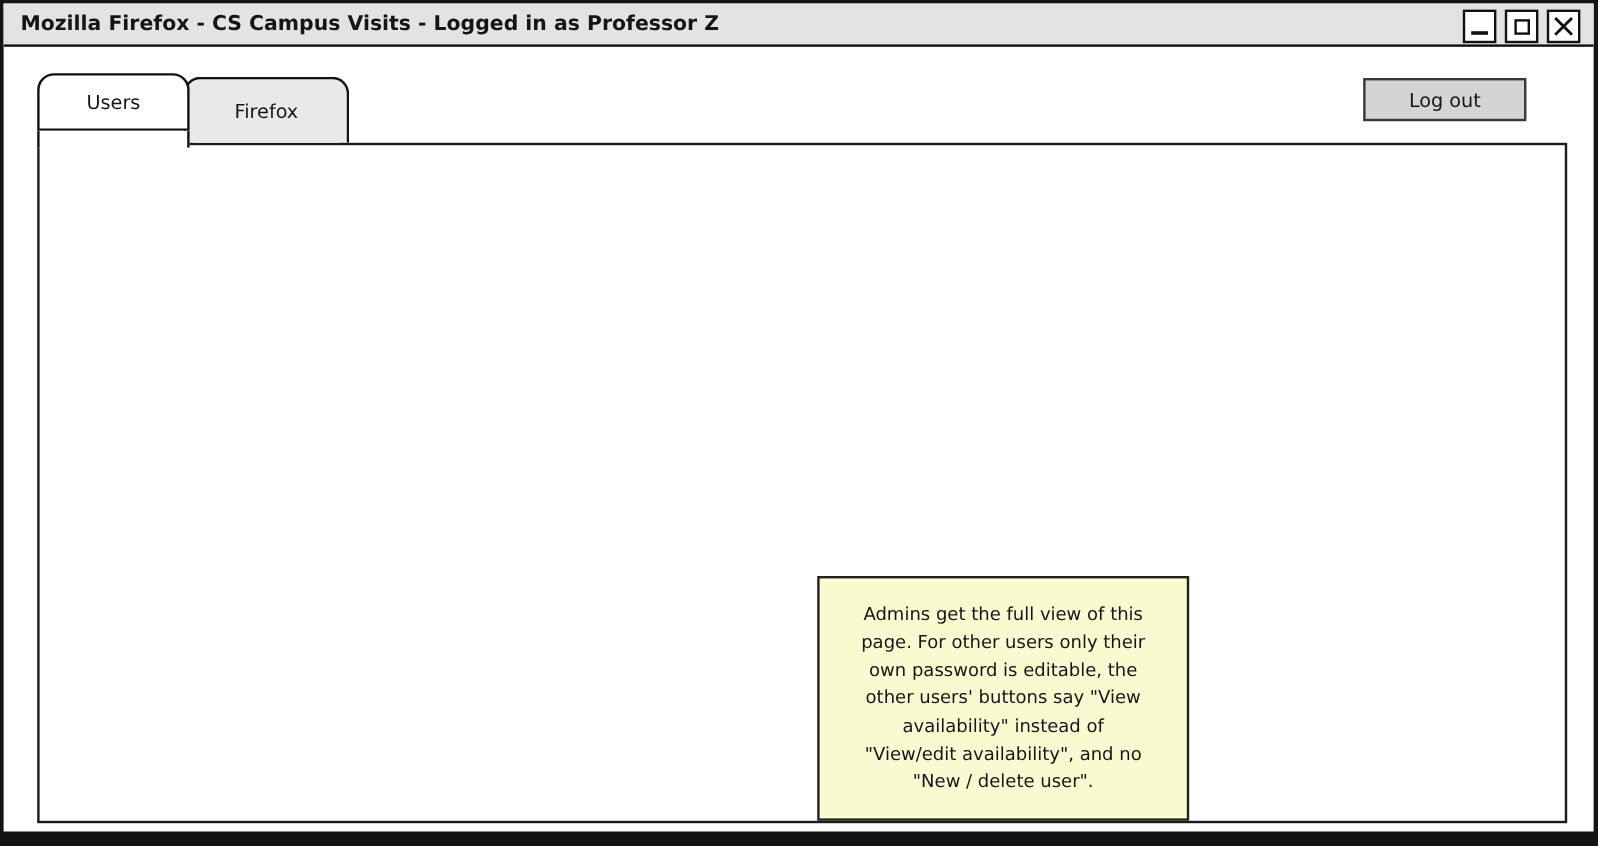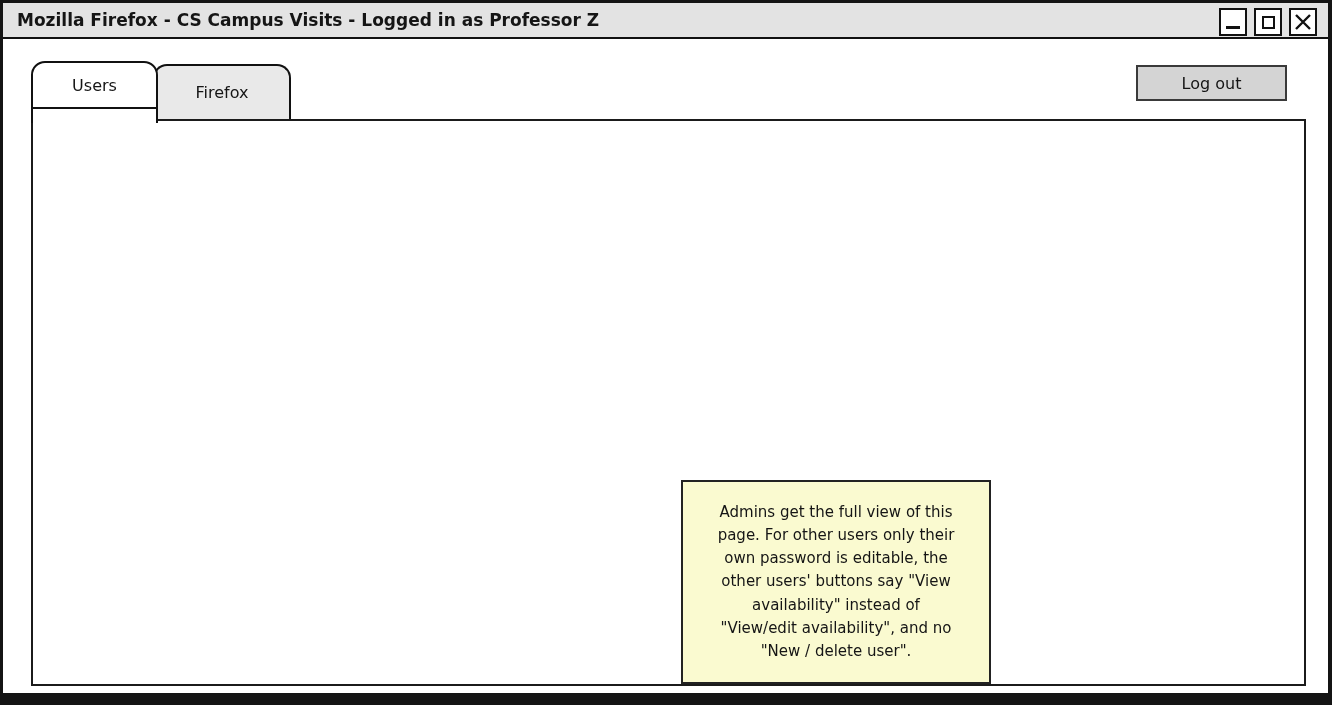--- a/index.html
+++ b/index.html
@@ -58,21 +58,21 @@
   
   .btn{
     position:absolute;background:var(--button-bg);border:2px solid var(--button-border);
     color:var(--ink);font-size:16px;text-align:center;cursor:pointer;
     display:flex;align-items:center;justify-content:center;white-space:nowrap;
   }
   .btn.disabled{
     background:var(--button-disabled-bg);border-color:var(--button-disabled-border);
     color:var(--button-disabled-text);
   }
-  .btn-logout{left:1133px;top:62px;width:151px;height:36px;z-index:5;}
+  .btn-logout{left:1133px;top:62px;width:136px;height:36px;z-index:5;}
   .btn-newuser{left:972px;top:385px;width:190px;height:36px;}
   .btn-deleteuser{left:972px;top:473px;width:190px;height:36px;}
   .btn-save{left:508px;top:530px;width:157px;height:39px;}
   
   .col-header{position:absolute;top:132px;height:24px;font-size:16px;color:var(--ink);text-align:center;line-height:24px;}
   .h-name{left:48px;width:212px;} .h-email{left:272px;width:188px;}
   .h-password{left:474px;width:122px;} .h-roles{left:614px;width:334px;}
   .h-availability{left:972px;width:191px;}
   
   .user-row{position:absolute;left:48px;width:1115px;height:37px;}

